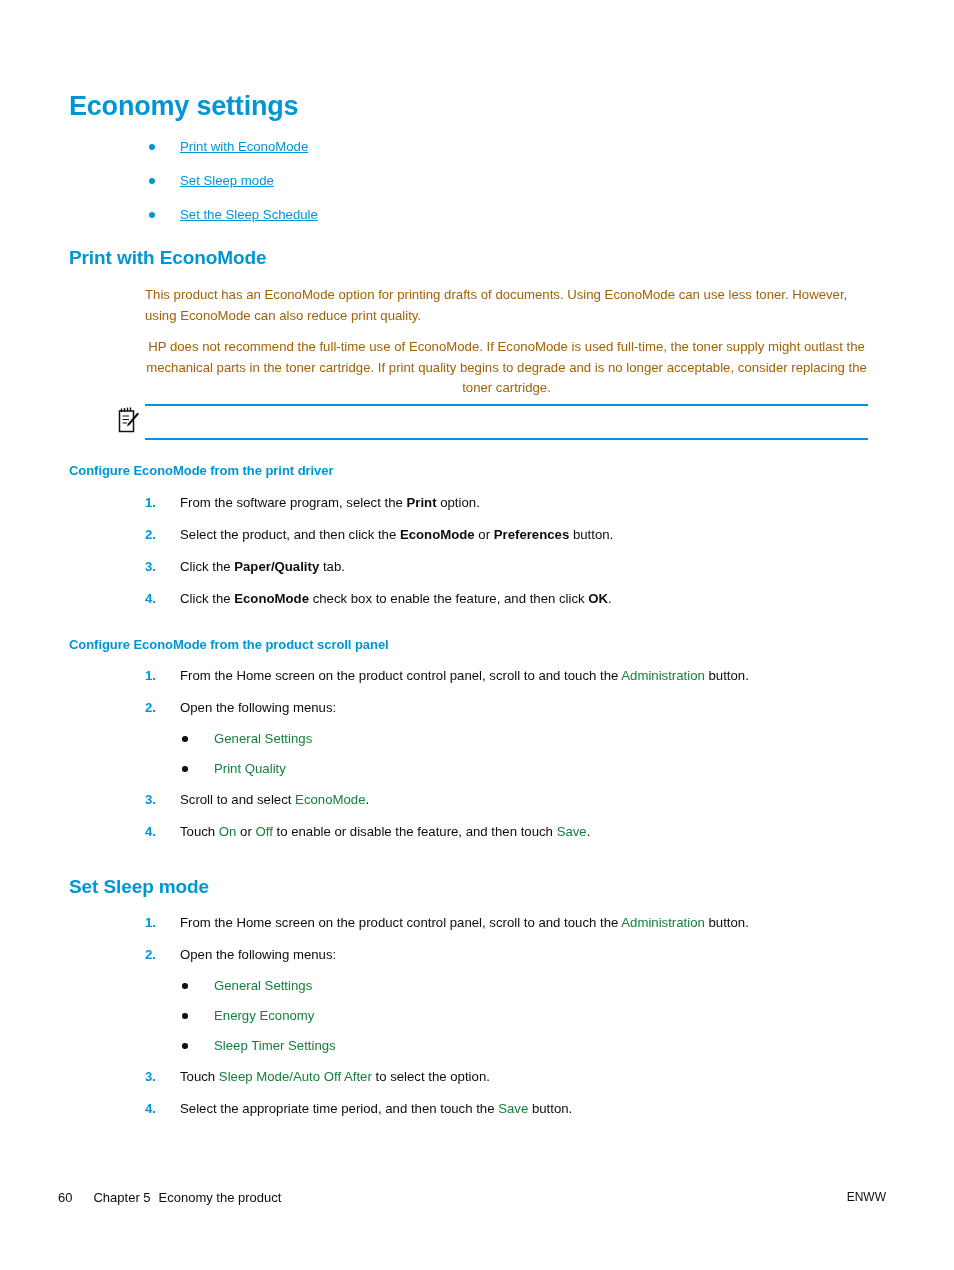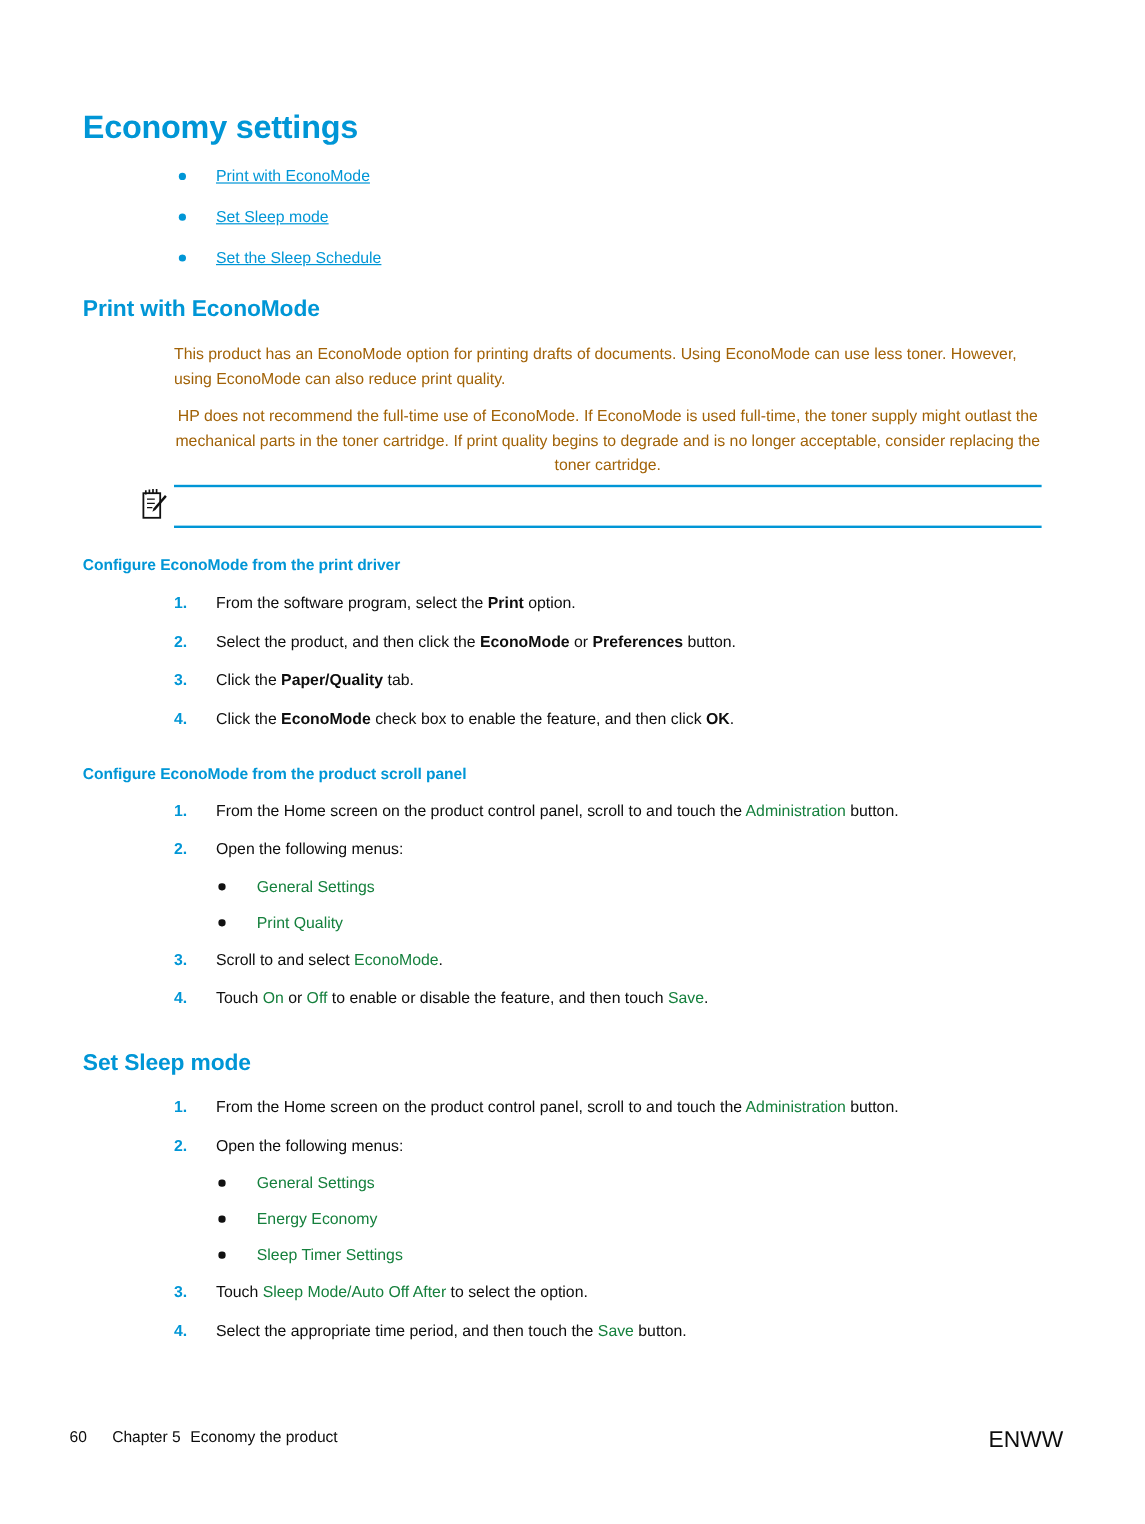--- a/index.html
+++ b/index.html
@@ -189,21 +189,21 @@
     font-size: 13px;
     color: #0d0d0d;
     white-space: nowrap;
   }
   .footer .fl .pg { margin-right: 21px; }
   .footer .fl .ch { margin-right: 8px; }
   .footer .fr {
     position: absolute;
     right: 68px;
     top: 0;
-    font-size: 19px;
+    font-size: 12px;
     color: #0d0d0d;
   }
 </style>
 </head>
 <body>
 
 <div class="page">
 
   <div class="h1">Economy settings</div>
 

